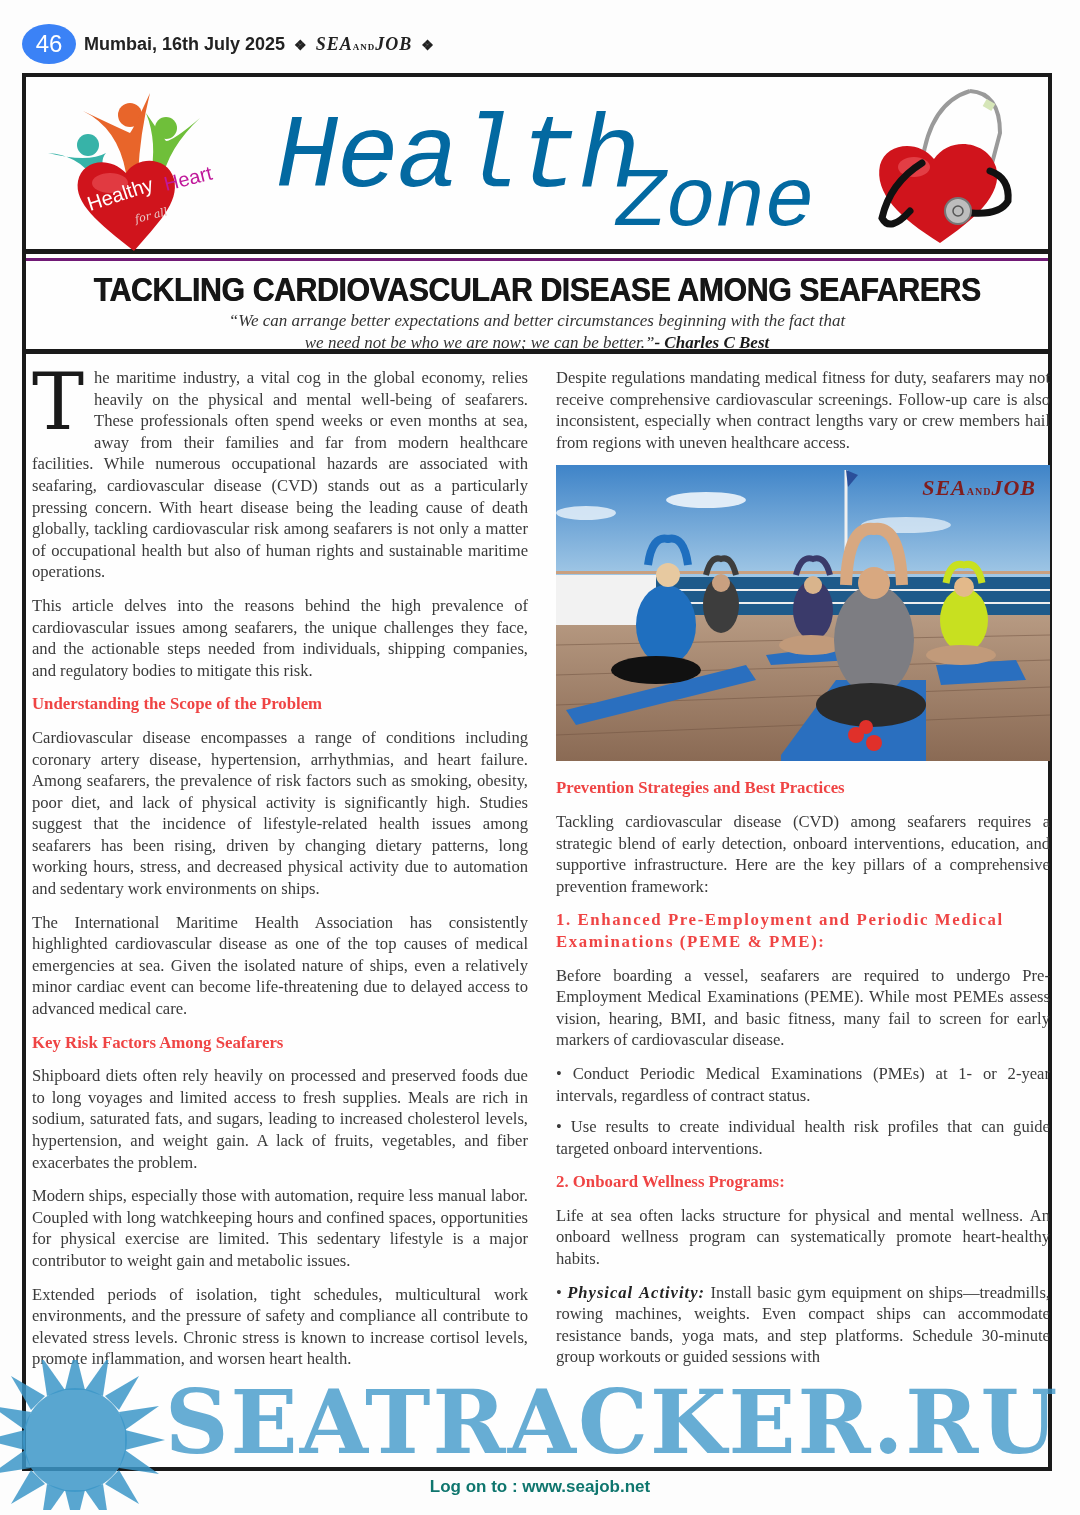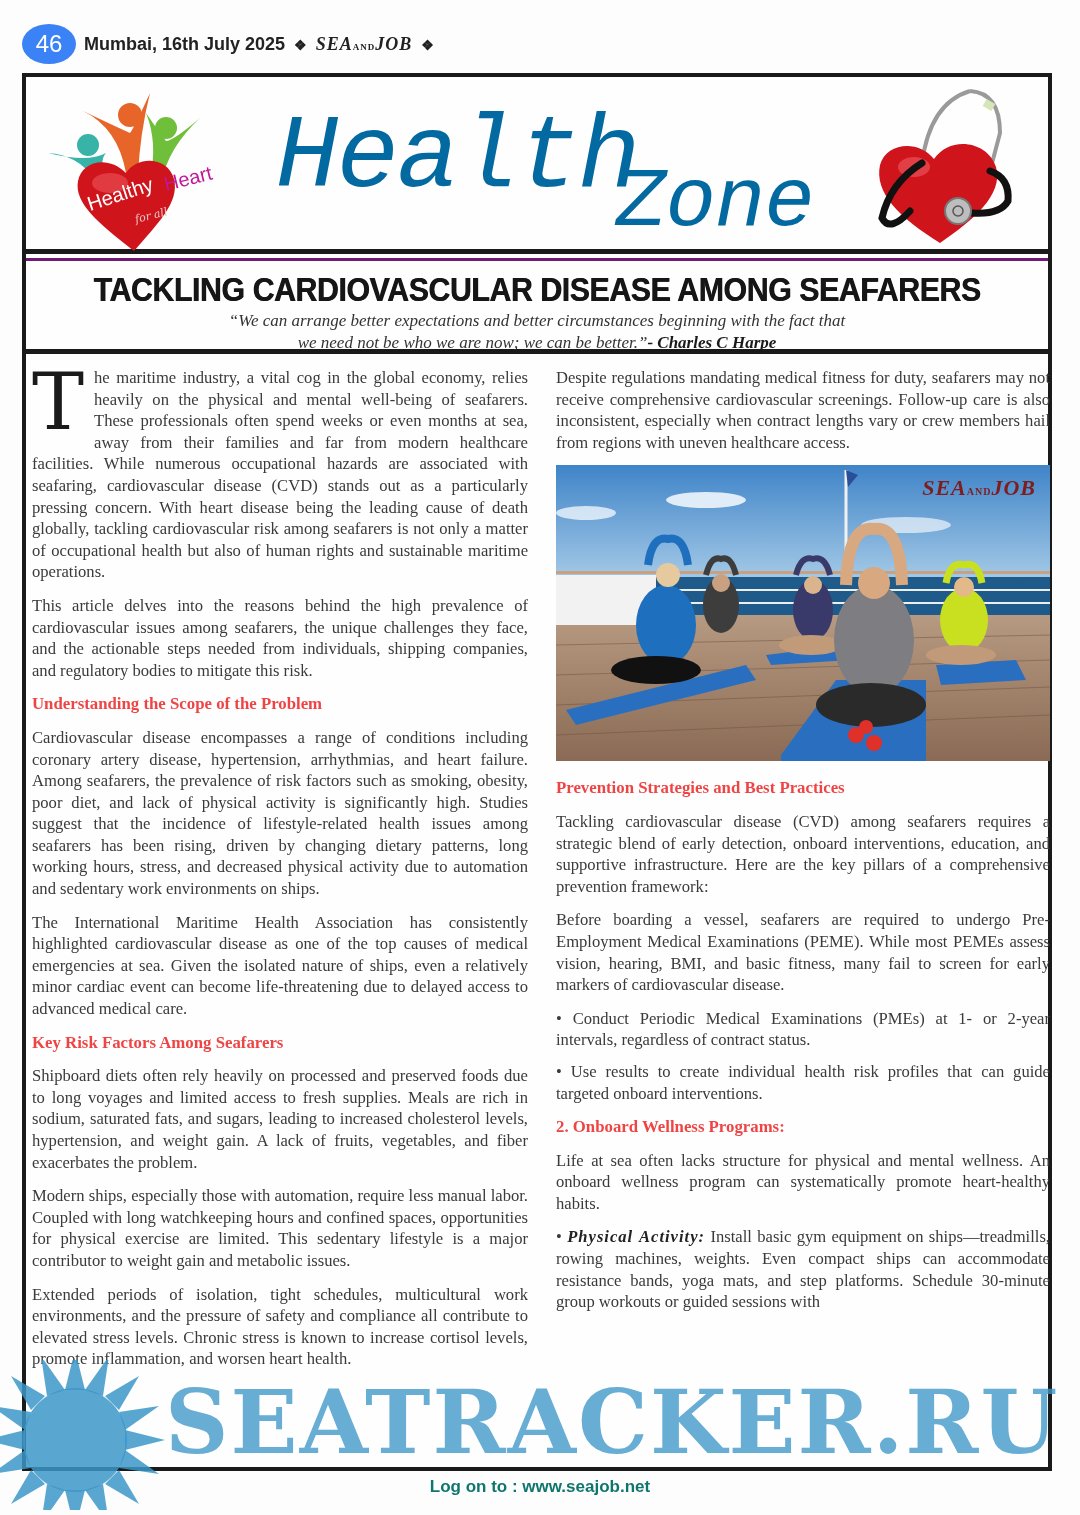--- a/index.html
+++ b/index.html
@@ -133,21 +133,21 @@
         <circle cx="98" cy="128" r="13" fill="#bdbdbd" stroke="#777" stroke-width="2"></circle>
         <circle cx="98" cy="128" r="5" fill="none" stroke="#555" stroke-width="1.5"></circle>
       </svg>
     </div>
   </div>
 
   <div class="headline-box">
     <div class="headline">TACKLING CARDIOVASCULAR DISEASE AMONG SEAFARERS</div>
     <div class="quote">
       <div>“We can arrange better expectations and better circumstances beginning with the fact that</div>
-      <div><span>we need not be who we are now; we can be better.”</span><span class="author">- Charles C Harpe</span></div>
+      <div><span>we need not be who we are now; we can be better.”</span><span class="author">- Charles C Best</span></div>
     </div>
   </div>
 
   <div class="col col-left">
     <p><span class="dropcap">T</span><span>he maritime industry, a vital cog in the global economy, relies heavily on the physical and mental well-being of seafarers. These professionals often spend weeks or even months at sea, away from their families and far from modern healthcare facilities. While numerous occupational hazards are associated with seafaring, cardiovascular disease (CVD) stands out as a particularly pressing concern. With heart disease being the leading cause of death globally, tackling cardiovascular risk among seafarers is not only a matter of occupational health but also of human rights and sustainable maritime operations.</span></p>
     <p>This article delves into the reasons behind the high prevalence of cardiovascular issues among seafarers, the unique challenges they face, and the actionable steps needed from individuals, shipping companies, and regulatory bodies to mitigate this risk.</p>
     <h3>Understanding the Scope of the Problem</h3>
     <p>Cardiovascular disease encompasses a range of conditions including coronary artery disease, hypertension, arrhythmias, and heart failure. Among seafarers, the prevalence of risk factors such as smoking, obesity, poor diet, and lack of physical activity is significantly high. Studies suggest that the incidence of lifestyle-related health issues among seafarers has been rising, driven by changing dietary patterns, long working hours, stress, and decreased physical activity due to automation and sedentary work environments on ships.</p>
     <p>The International Maritime Health Association has consistently highlighted cardiovascular disease as one of the top causes of medical emergencies at sea. Given the isolated nature of ships, even a relatively minor cardiac event can become life-threatening due to delayed access to advanced medical care.</p>
     <h3>Key Risk Factors Among Seafarers</h3>
@@ -228,20 +228,21 @@
         <g fill="#e0302a">
             <circle cx="300" cy="270" r="8"></circle>
             <circle cx="318" cy="278" r="8"></circle>
             <circle cx="310" cy="262" r="7"></circle>
           </g>
       </svg>
       <div class="photo-credit"><span>SEA</span><small>AND</small><span>JOB</span></div>
     </div>
     <h3>Prevention Strategies and Best Practices</h3>
     <p>Tackling cardiovascular disease (CVD) among seafarers requires a strategic blend of early detection, onboard interventions, education, and supportive infrastructure. Here are the key pillars of a comprehensive prevention framework:</p>
+    <h3 class="spaced">1. Enhanced Pre-Employment and Periodic Medical Examinations (PEME &amp; PME):</h3>
     <p>Before boarding a vessel, seafarers are required to undergo Pre-Employment Medical Examinations (PEME). While most PEMEs assess vision, hearing, BMI, and basic fitness, many fail to screen for early markers of cardiovascular disease.</p>
     <p class="bullet">• Conduct Periodic Medical Examinations (PMEs) at 1- or 2-year intervals, regardless of contract status.</p>
     <p class="bullet">• Use results to create individual health risk profiles that can guide targeted onboard interventions.</p>
     <h3>2. Onboard Wellness Programs:</h3>
     <p>Life at sea often lacks structure for physical and mental wellness. An onboard wellness program can systematically promote heart-healthy habits.</p>
     <p class="bullet">• <span class="lead-em">Physical Activity:</span><span> Install basic gym equipment on ships—treadmills, rowing machines, weights. Even compact ships can accommodate resistance bands, yoga mats, and step platforms. Schedule 30-minute group workouts or guided sessions with</span></p>
   </div>
 </div>
 
 <svg class="watermark" width="1080" height="150" viewBox="0 0 1080 150">

